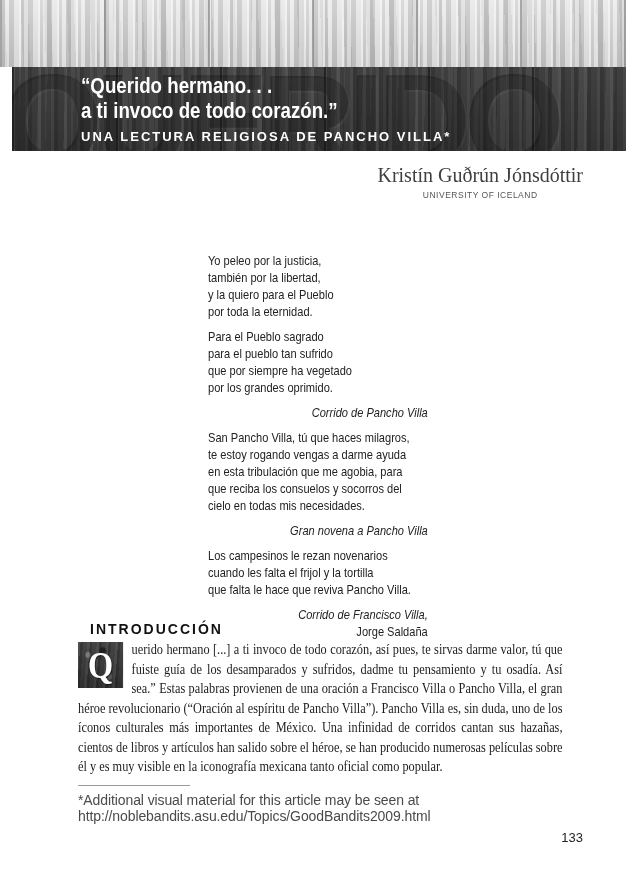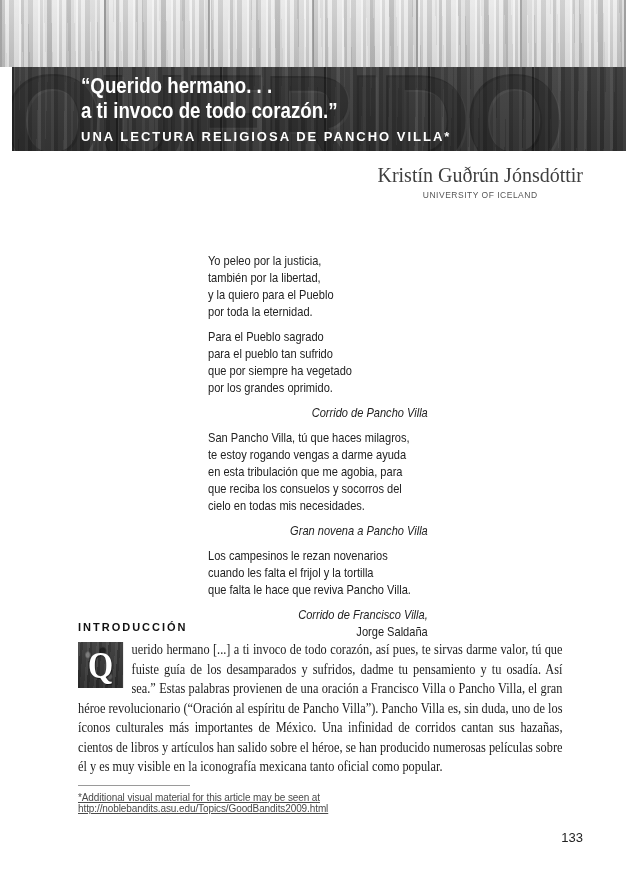--- a/index.html
+++ b/index.html
@@ -80,23 +80,23 @@
   .attribution{
     margin:0 0 8px 0;text-align:right;
     font-style:italic;white-space:nowrap;
   }
   .attribution-credit{
     margin:-8px 0 0 0;text-align:right;
     font-style:normal;white-space:nowrap;
   }
   
   .intro-heading{
-    position:absolute;left:78px;top:621px;
-    font-family:"Liberation Sans", sans-serif;
-    font-weight:bold;font-size:11px;letter-spacing:2px;color:#111111;
+    position:absolute;left:90px;top:621px;
+    font-family:"Liberation Sans", sans-serif;
+    font-weight:bold;font-size:14px;letter-spacing:2px;color:#111111;
   }
   .intro-wrap{position:absolute;left:78px;top:640px;width:570px;}
   .intro-para{
     width:570px;
     transform:scaleX(.85);transform-origin:left top;
     font-family:"Liberation Serif", serif;
     font-size:14.5px;line-height:19.5px;
     text-align:justify;color:#1c1c1c;
   }
   .dropcap{
@@ -114,21 +114,21 @@
     font-weight:bold;font-size:38px;line-height:46px;
     text-align:center;
     text-shadow:1px 1px 1px rgba(0,0,0,.6);
   }
   
   .footnote{margin-top:8px;width:484px;}
   .footnote-rule{width:112px;height:1px;background:#9a9a9a;}
   .footnote-text{
     margin-top:6px;
     font-family:"Liberation Sans", sans-serif;
-    font-size:10px;letter-spacing:-.1px;color:#4a4a4a;text-decoration:underline;
+    font-size:14px;letter-spacing:-.1px;color:#4a4a4a;
   }
   
   .page-number{
     position:absolute;top:830px;right:43px;
     font-family:"Liberation Sans", sans-serif;
     font-size:13px;color:#222222;
   }
 </style>
 </head>
 <body>

